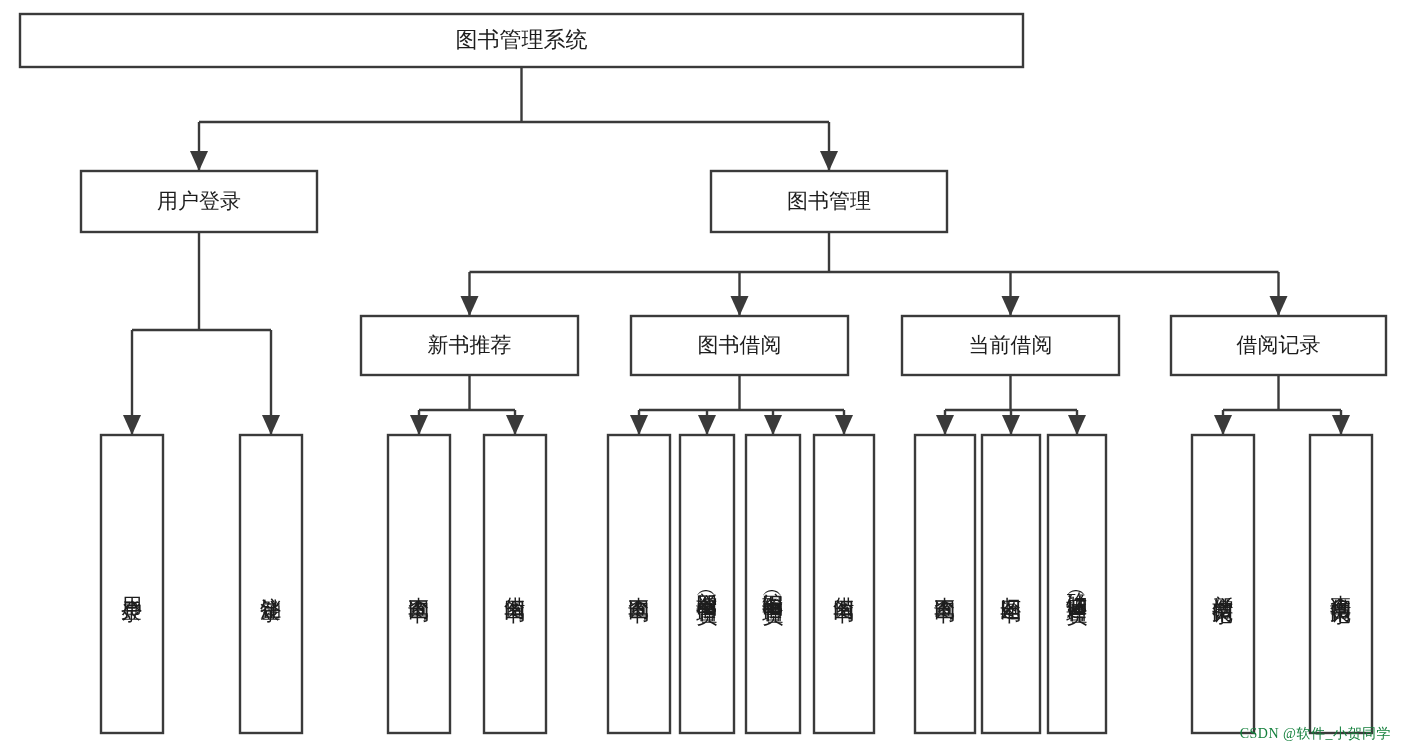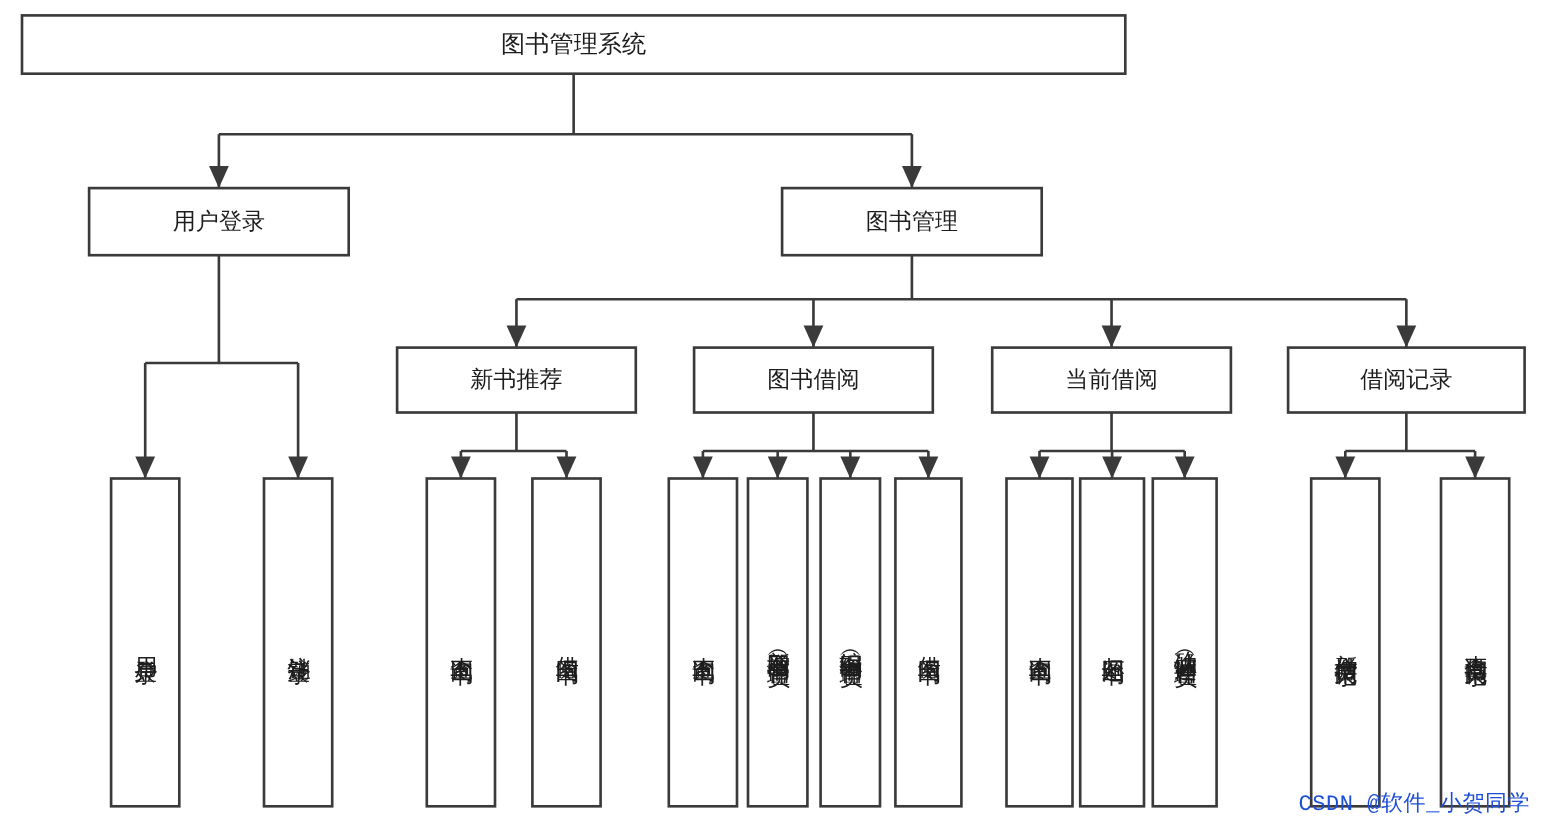--- a/index.html
+++ b/index.html
@@ -62,23 +62,23 @@
     line-height: 1.12;
     color: #1d1d1d;
     letter-spacing: 2px;
     white-space: nowrap;
     pointer-events: none;
   }
   .watermark {
     position: absolute;
     right: 14px;
     bottom: 4px;
-    font-family: Liberation Mono, monospace;
-    font-size: 20px;
-    color: #1d4ed8;
+    font-family: Liberation Serif, serif;
+    font-size: 14px;
+    color: #15803d;
     letter-spacing: 0.5px;
     white-space: nowrap;
   }
 </style>
 </head>
 <body>
 
 <div id="diagram-root">
 
   <svg class="canvas" viewBox="0 0 1405 747">

